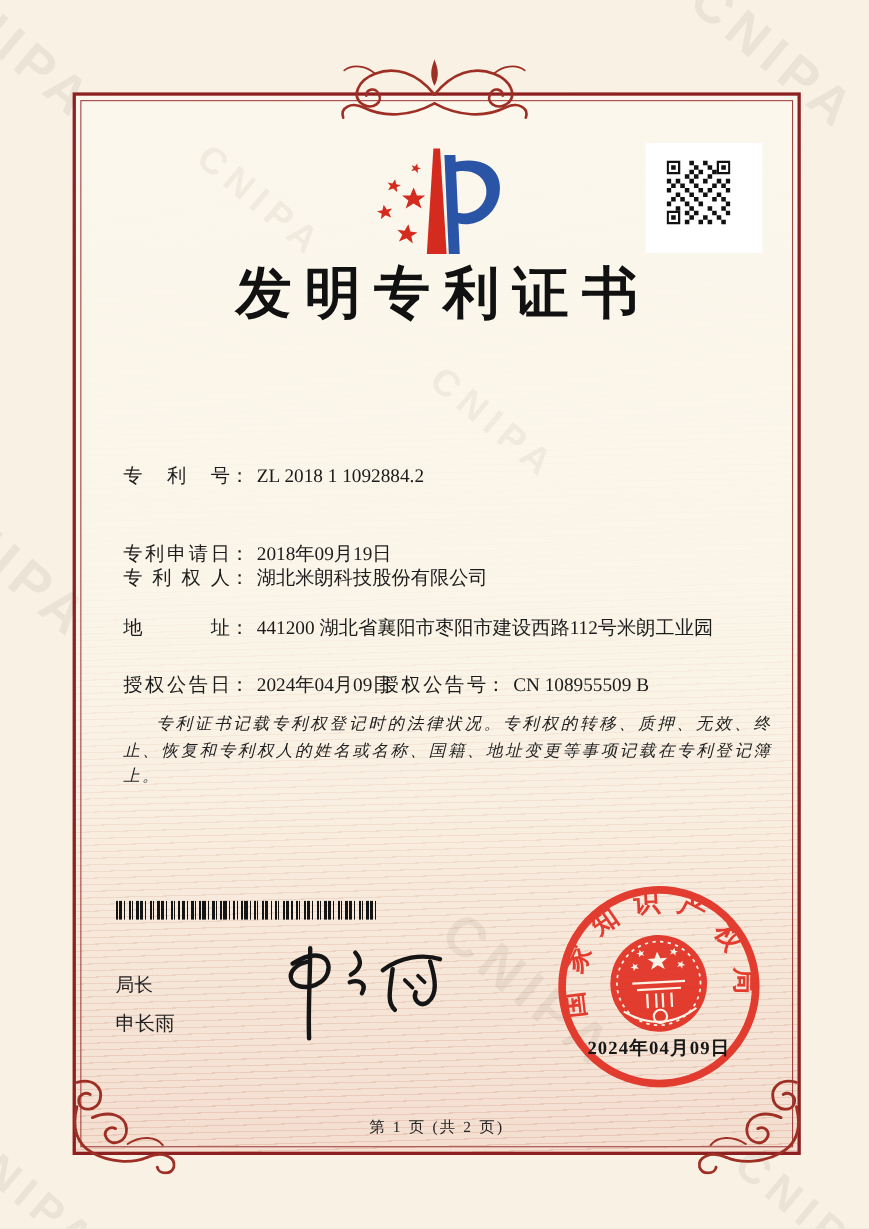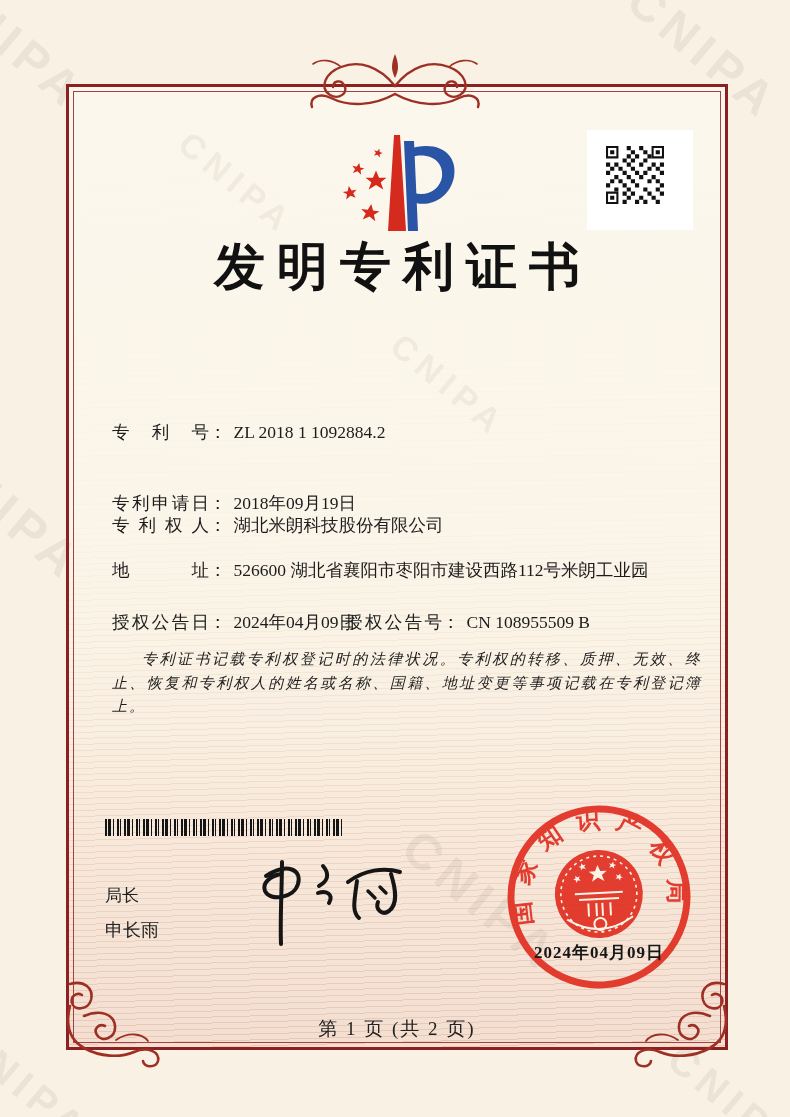--- a/index.html
+++ b/index.html
@@ -45,21 +45,21 @@
       transparent 14px 15px,#141414 15px 16px,transparent 16px 19px);}
 
   .director-title{position:absolute;left:105px;top:884px;font-family:"Liberation Sans","DejaVu Sans",sans-serif;font-size:17px;color:#222;}
   .director-name{position:absolute;left:105px;top:918px;font-family:"Liberation Sans","DejaVu Sans",sans-serif;font-size:18px;color:#222;}
   .signature{position:absolute;left:228px;top:846px;}
 
   .seal{position:absolute;left:504px;top:802px;width:190px;height:190px;transform:rotate(-3deg);opacity:.95;}
   .seal-date{position:absolute;left:504px;top:941px;width:190px;text-align:center;
      font-size:17px;font-weight:700;color:#161616;letter-spacing:1px;}
 
-  .page-num{position:absolute;left:66px;top:1016px;width:662px;text-align:center;font-size:19px;color:#222;letter-spacing:2px;}
+  .page-num{position:absolute;left:66px;top:1016px;width:662px;text-align:center;font-size:14px;color:#222;letter-spacing:2px;}
   .cont-note{position:absolute;left:40px;top:1062px;width:680px;text-align:center;font-size:15.5px;
      font-style:italic;color:#1f1f1f;letter-spacing:3px;}
 
   .ornament{position:absolute;pointer-events:none;}
 </style>
 </head>
 <body>
 
 <div class="page">
 
@@ -148,21 +148,21 @@
   <div class="fieldrow" style="top:420px;">
     <span class="lbl">专利号</span><span class="colon">：</span><span>ZL 2018 1 1092884.2</span>
   </div>
   <div class="fieldrow" style="top:468px;margin-top:23px;">
     <span class="lbl">专利申请日</span><span class="colon">：</span><span>2018年09月19日</span>
   </div>
   <div class="fieldrow" style="top:513px;">
     <span class="lbl">专利权人</span><span class="colon">：</span><span>湖北米朗科技股份有限公司</span>
   </div>
   <div class="fieldrow" style="top:558px;">
-    <span class="lbl">地址</span><span class="colon">：</span><span>526600 湖北省襄阳市枣阳市建设西路112号米朗工业园</span>
+    <span class="lbl">地址</span><span class="colon">：</span><span>441200 湖北省襄阳市枣阳市建设西路112号米朗工业园</span>
   </div>
   <div class="fieldrow" style="top:610px;">
     <span class="lbl">授权公告日</span><span class="colon">：</span><span>2024年04月09日</span>
     <span class="grant-no-group">
       <span class="lbl">授权公告号</span><span class="colon">：</span><span>CN 108955509 B</span>
     </span>
   </div>
 
   <div class="paras">
     <p>专利证书记载专利权登记时的法律状况。专利权的转移、质押、无效、终止、恢复和专利权人的姓名或名称、国籍、地址变更等事项记载在专利登记簿上。</p>

